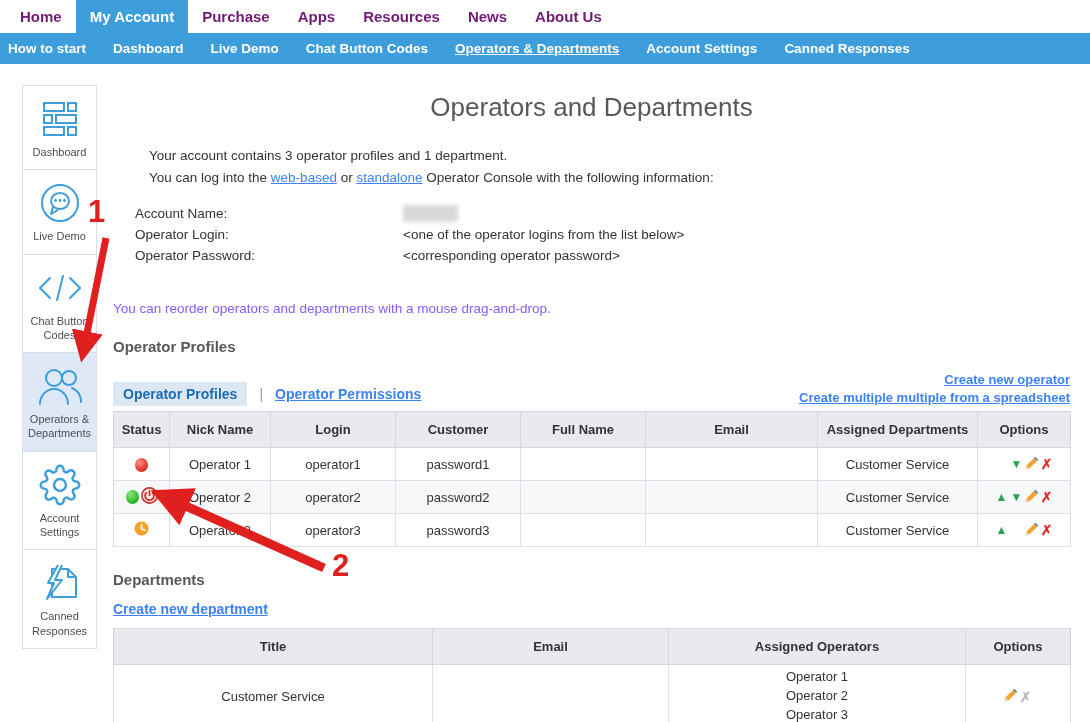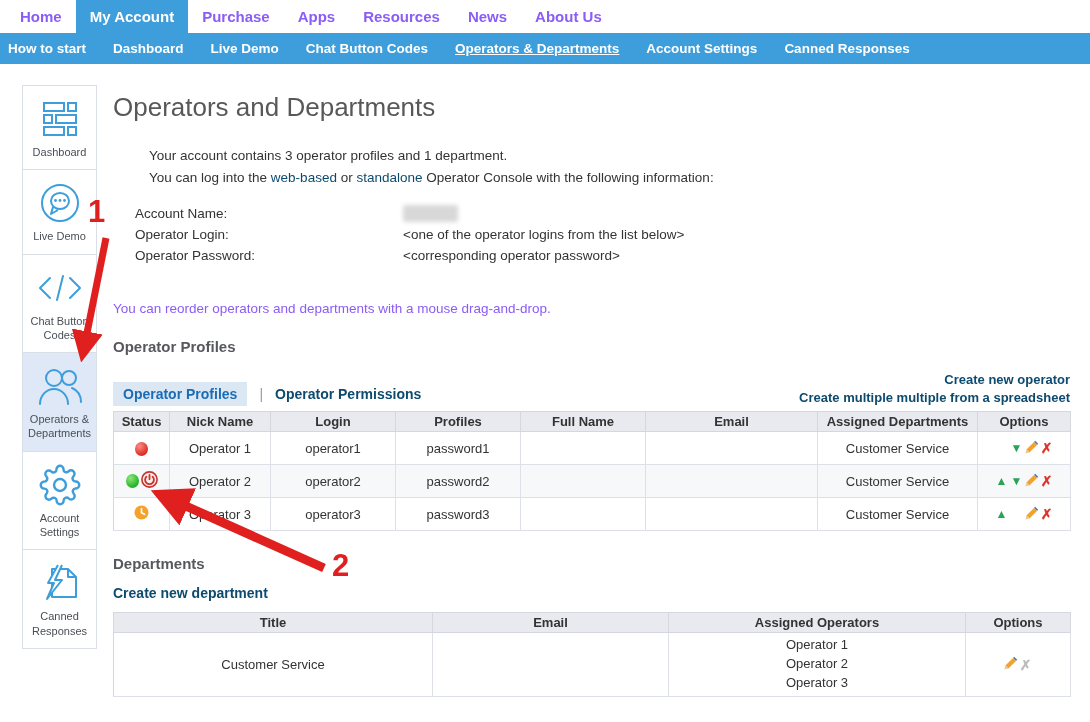--- a/index.html
+++ b/index.html
@@ -1,63 +1,63 @@
 <!DOCTYPE html>
 <html><head>
 <meta charset="utf-8">
 <style>
   * { margin:0; padding:0; box-sizing:border-box; }
   html,body { width:1090px; height:722px; background:#fff; font-family:"Liberation Sans", sans-serif; color:#3a3a3a; }
   body { position:relative; overflow:hidden; }
 
   
   .topnav { display:flex; align-items:stretch; height:33px; background:#fff; padding-left:6px; }
-  .topnav .item { display:flex; align-items:center; padding:0 14px; font-size:15px; font-weight:bold; color:#8b5cf6; cursor:pointer; }
+  .topnav .item { display:flex; align-items:center; padding:0 14px; font-size:15px; font-weight:bold; color:#701a75; cursor:pointer; }
   .topnav .item.active { background:#3e9edc; color:#fff; }
 
   
   .subnav { display:flex; align-items:center; height:31px; background:#3e9edc; padding-left:8px; gap:27px; }
   .subnav .item { font-size:13.5px; font-weight:bold; color:#fff; cursor:pointer; white-space:nowrap; }
   .subnav .item.active { text-decoration:underline; }
 
   
   .sidebar { position:absolute; left:22px; top:85px; width:75px; }
   .side-item { border:1px solid #dadee5; margin-top:-1px; background:#fff; text-align:center; padding:11px 3px 10px; cursor:pointer; }
   .side-item:first-child { margin-top:0; }
   .side-item.active { background:#dfe8f6; }
   .side-item .ico { height:44px; display:flex; align-items:center; justify-content:center; }
   .side-item .lbl { font-size:11px; color:#4a4f55; line-height:1.3; margin-top:4px; }
   .blue-stroke { stroke:#3d9edb; fill:none; stroke-width:2; }
 
   
   .content { position:absolute; left:113px; top:88px; width:957px; }
-  h1.page-title { font-size:26px; font-weight:400; color:#585858; margin:4px 0 22px; }
+  h1.page-title { font-size:26px; font-weight:400; color:#585858; text-align:center; margin:4px 0 22px; }
   .intro { font-size:13.5px; line-height:1.6; color:#333;margin-left:36px; }
-  a, .link { color:#0c4a6e; cursor:pointer;text-align:right; }
+  a, .link { color:#3b82f6; text-decoration:underline; cursor:pointer;text-align:right; }
   .boldlink { font-weight:bold; }
 
   .creds { margin:16px 0 0 22px; font-size:13.5px; line-height:1.55; }
   .cred-row { display:flex; }
   .cred-label { width:268px; color:#333; }
   .cred-value { color:#333; }
   .redacted { width:55px; height:17px; background:#d8d8d8; filter:blur(2px); border-radius:2px; margin-top:1px; }
 
   .reorder { margin-top:34px; font-size:13.5px; color:#8b5cf6; }
 
   .section-h { margin-top:22px; font-size:15px; font-weight:bold; color:#56585c; }
 
   .tabs-row { display:flex; justify-content:space-between; align-items:flex-end; margin-top:16px; }
   .tabs { display:flex; align-items:center; gap:12px; font-size:14px; font-weight:bold; }
   .tab { color:#1a6cb4; padding:4px 10px; cursor:pointer; }
   .tab.active { background:#dce7f4; text-decoration:none; }
   .tab-sep { color:#999; font-weight:normal; }
   .create-links { text-align:right; font-size:13px; font-weight:bold; line-height:1.35; }
 
   table { border-collapse:collapse; width:957px; table-layout:fixed; margin-top:5px; }
-  th { background:#e9eaef; font-size:13px; font-weight:bold; color:#333; border:1px solid #d4d7dd; height:20px; }
+  th { background:#e9eaef; font-size:13px; font-weight:bold; color:#333; border:1px solid #d4d7dd; height:36px; }
   td { border:1px solid #dde0e6; border-left:1px solid #d4d7dd; font-size:13px; color:#333; text-align:center; height:33px;margin-top:16px; }
   tr.alt td { background:#f7f8fa; }
   .dept-table td { height:64px; }
   .dept-ops { line-height:1.45; }
 
   
   .ball { display:inline-block; width:13px; height:14px; border-radius:50%; vertical-align:middle; }
   .ball.red { background:radial-gradient(circle at 35% 30%, #fb8d85, #dc2c22 70%); }
   .ball.green { background:radial-gradient(circle at 35% 30%, #8ce77a, #21b324 70%); }
   .power-badge { display:inline-block; vertical-align:middle; margin-left:2px; }
@@ -226,21 +226,21 @@
       <col style="width:125px">
         <col style="width:172px">
         <col style="width:160px">
         <col style="width:93px">
     </colgroup>
     <tbody>
         <tr>
       <th>Status</th>
       <th>Nick Name</th>
       <th>Login</th>
-      <th>Profiles</th>
+      <th>Customer</th>
       <th>Full Name</th>
       <th>Email</th>
       <th>Assigned Departments</th>
       <th>Options</th>
     </tr>
     <tr>
       <td><span class="ball red"></span></td>
       <td>Operator 1</td>
       <td>operator1</td>
       <td>password1</td>

